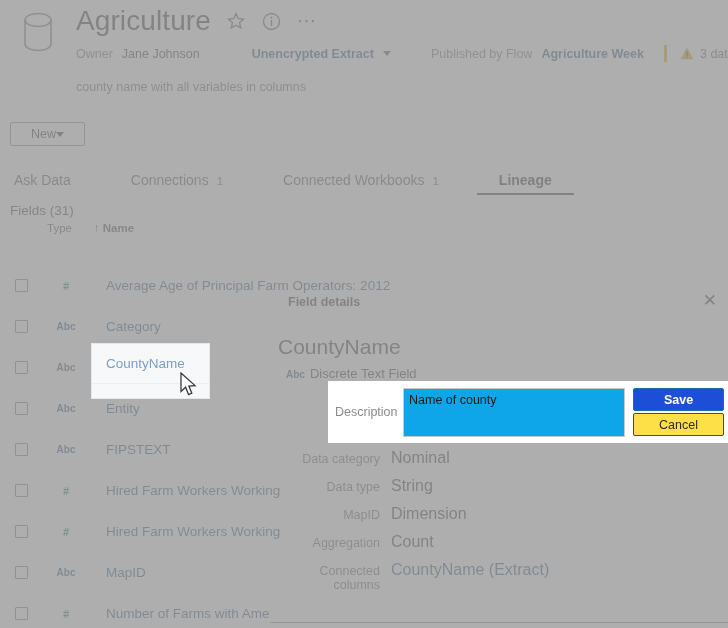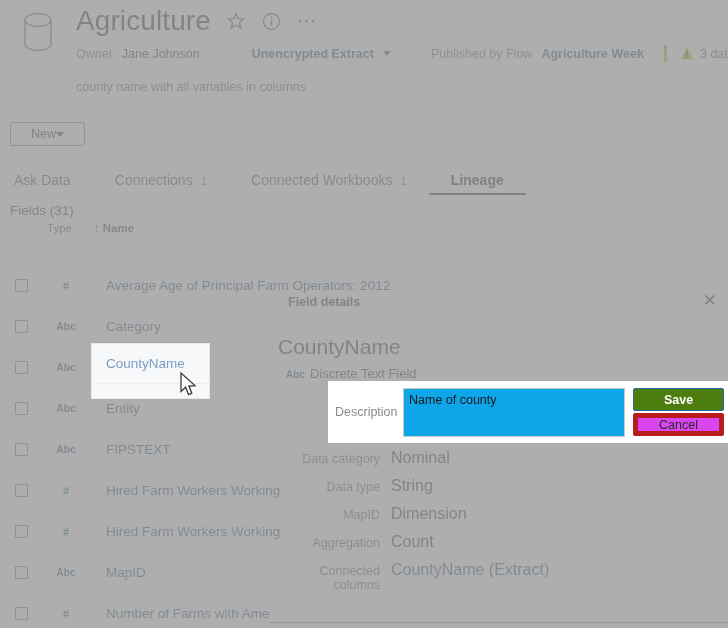--- a/index.html
+++ b/index.html
@@ -143,21 +143,21 @@
   }
   .new-btn .caret-down { margin-left: 0; border-top-color: #2b2b2b; }
 
   
   .tabs {
     position: absolute;
     left: 6px;
     top: 172px;
     display: flex;
     align-items: flex-start;
-    gap: 0;
+    gap: 16px;
     font-size: 14px;
   }
   .tab {
     display: flex;
     align-items: baseline;
     gap: 8px;
     padding: 0 22px 7px 22px;
     color: #4a4a4a;
     cursor: pointer;
     white-space: nowrap;
@@ -389,28 +389,28 @@
     height: 23px;
     font-family: "Liberation Sans", sans-serif;
     font-size: 12.5px;
     border-radius: 2px;
     cursor: pointer;
     display: flex;
     align-items: center;
     justify-content: center;
   }
   .btn-save {
-    background: #4d7c0f;
+    background: #1d4ed8;
     border: 1px solid #1b6ca8;
     color: #ffffff;
     font-weight: bold;
   }
   .btn-cancel {
-    background: #d946ef;
-    border: 5px solid #b91c1c;
+    background: #fde047;
+    border: 1px solid #b91c1c;
     color: #2b2b2b;
   }
 </style>
 </head>
 <body>
 
 <div id="page">
 
   <div class="header">
 

